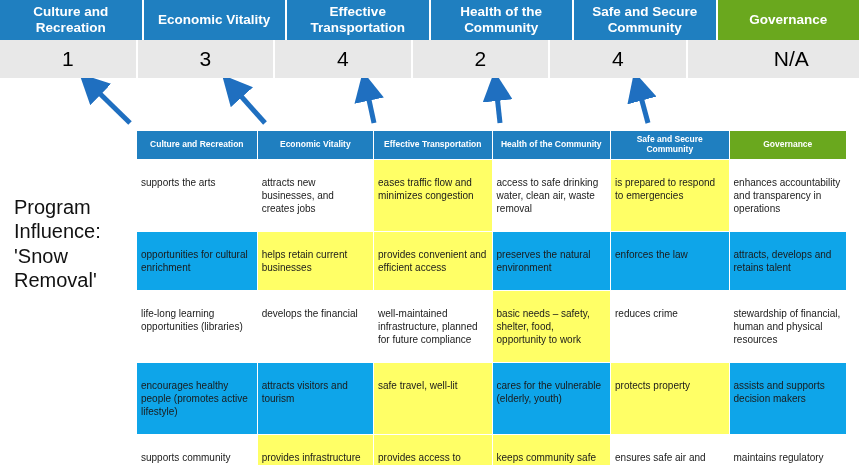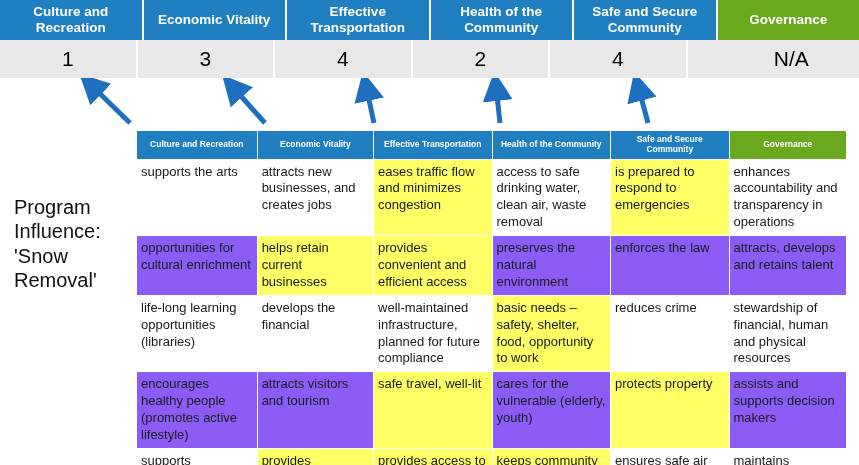--- a/index.html
+++ b/index.html
@@ -108,29 +108,29 @@
     padding: 4px 3px;
     line-height: 1.15;
     border: 1px solid #ffffff;
     height: 22px;
     box-sizing: border-box;
   }
   #matrix th.gov {
     background: #6aa81e;
   }
   #matrix td {
-    font-size: 13px;
+    font-size: 10px;
     color: #1a1a1a;
     vertical-align: top;
-    padding: 4px 4px;
+    padding: 16px 4px;
     line-height: 1.3;
     border: 1px solid #ffffff;
     background: #ffffff;
   }
-  #matrix tr.shaded td { background: #8b5cf6; }
+  #matrix tr.shaded td { background: #0ea5e9; }
   #matrix td.hl { background: #ffff66 !important; }
   #matrix td.empty { background: #ffffff !important; }
   #matrix tr.shaded td.empty { background: #e9e9e9 !important; }
   #matrix td.blank { background: #ffffff !important; border: none; }
 </style>
 </head>
 <body>
 
 <div id="top-band">
   <div class="top-cell">

